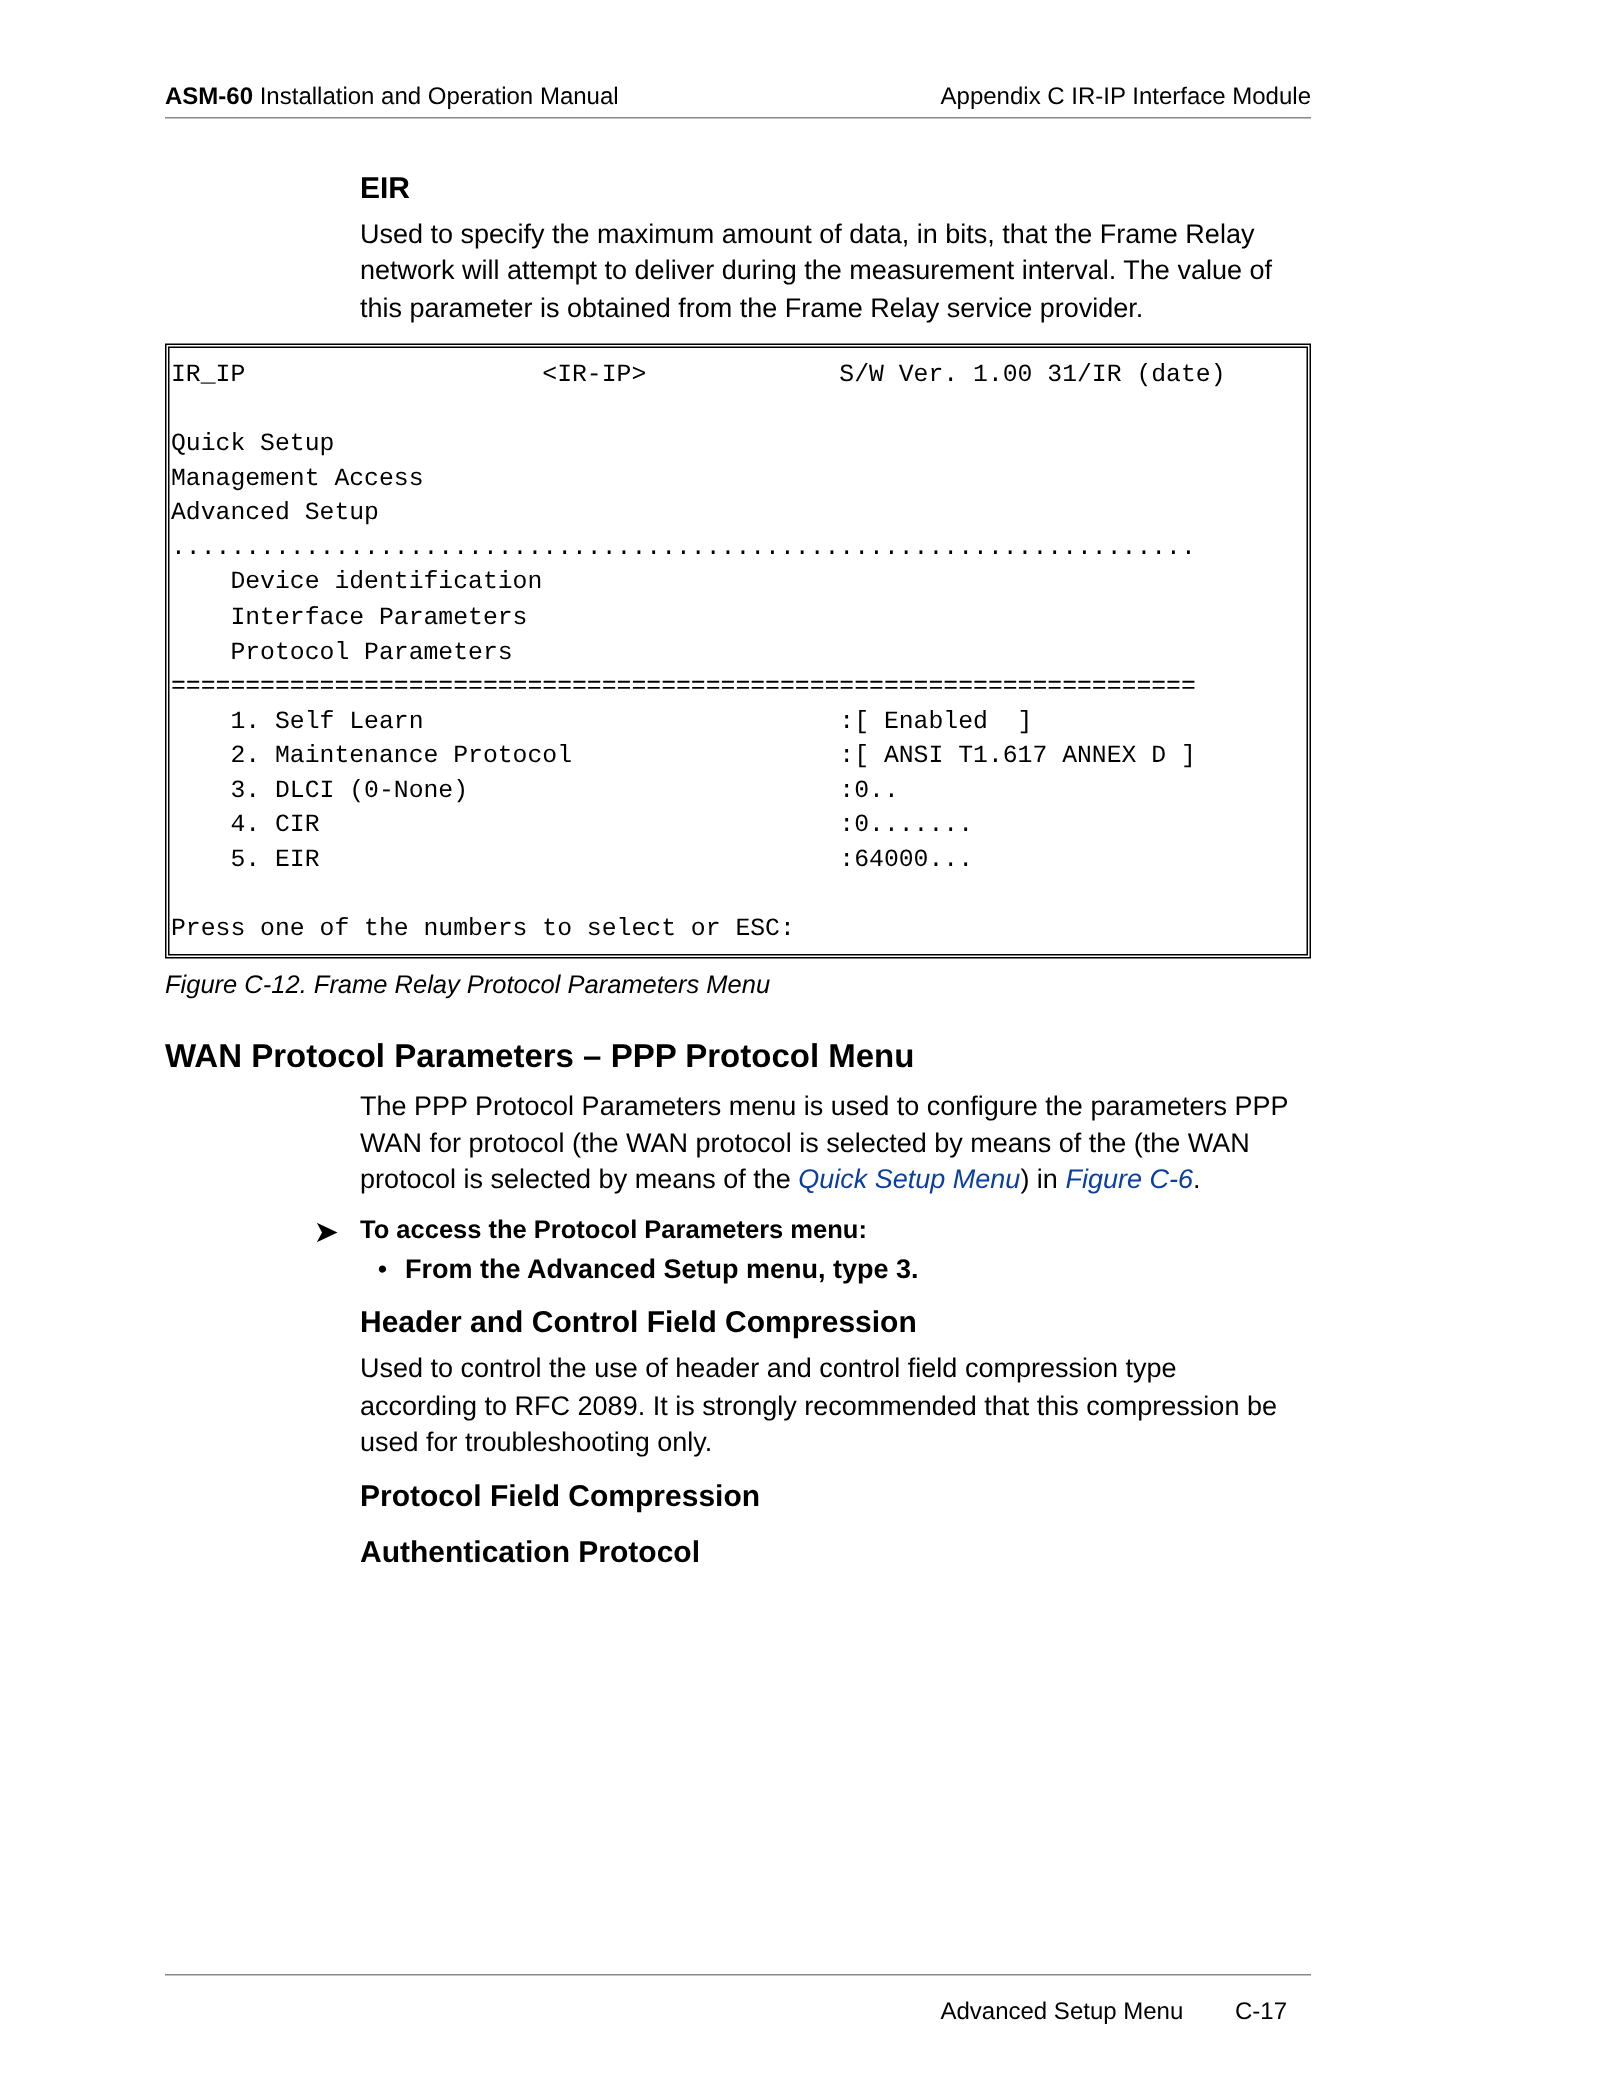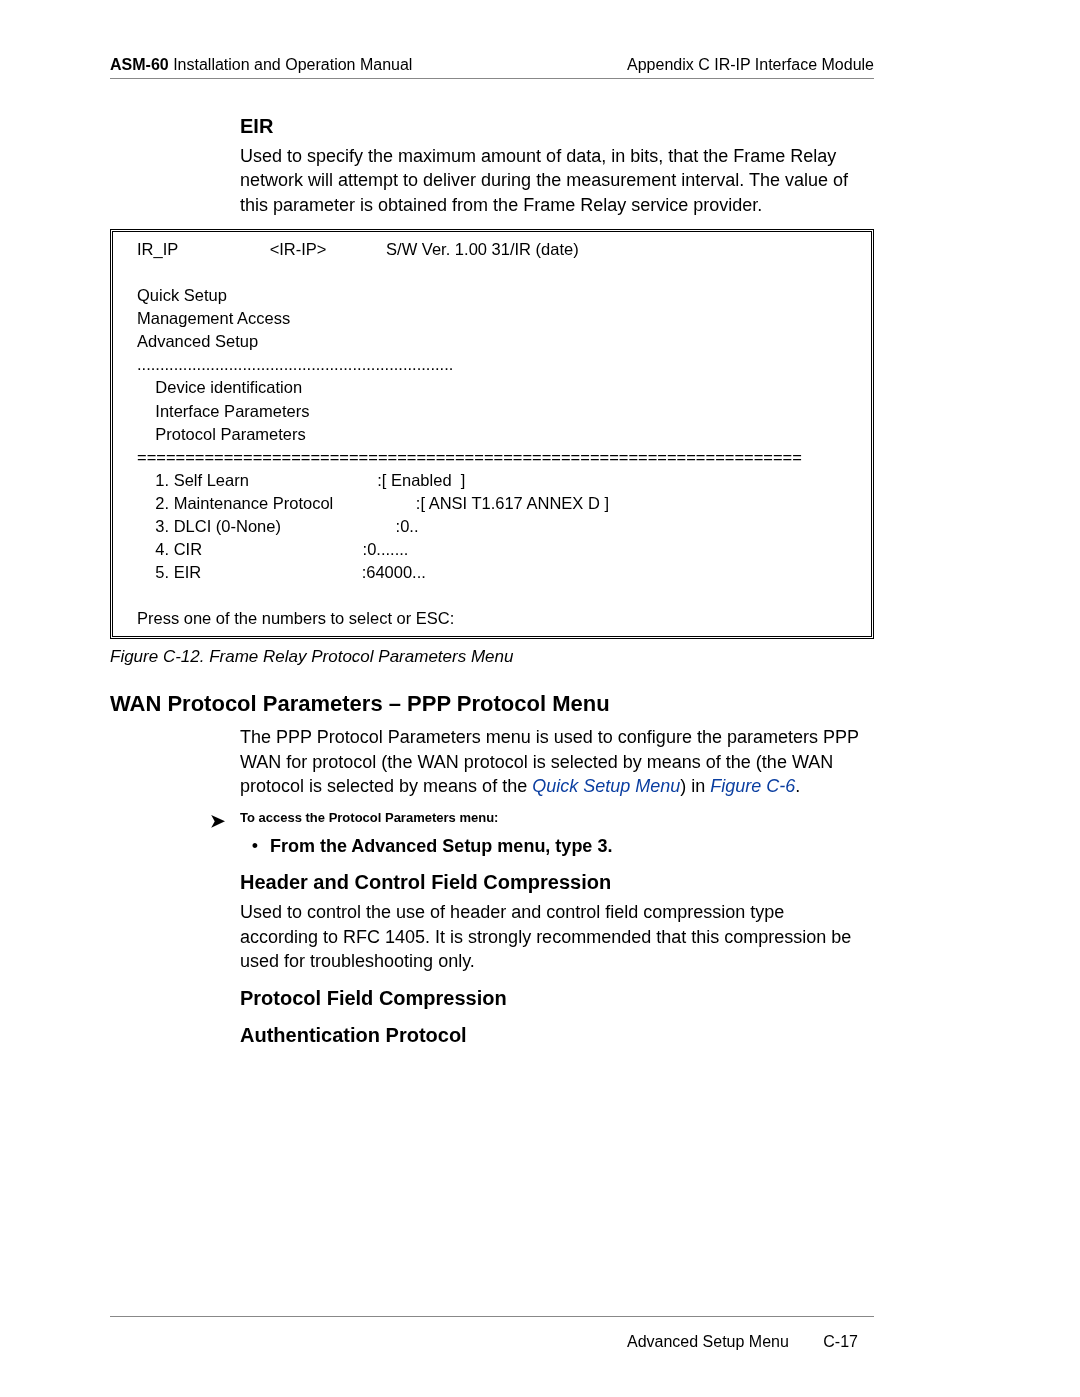--- a/index.html
+++ b/index.html
@@ -41,24 +41,24 @@
     line-height: 1.35;
     margin: 4px 0 12px 0;
   }
   a.ref {
     color: #0a3ea0;
     font-style: italic;
     text-decoration: none;
   }
   .terminal {
     border: 3px double #000;
-    font-family: Liberation Sans, sans-serif;
+    font-family: Liberation Mono, monospace;
     font-size: 16.5px;
     white-space: pre;
-    padding: 6px 24px;
+    padding: 6px 1px;
     margin: 6px 0 8px 0;
     line-height: 1.4;
     overflow: hidden;
   }
   .fig-caption {
     text-align: left;
     font-style: italic;
     font-size: 17px;
     margin: 6px 0 24px 0;
   }
@@ -72,21 +72,21 @@
     align-items: flex-start;
     margin: 6px 0 4px 0;
   }
   .proc-arrow {
     flex: 0 0 30px;
     font-size: 18px;
     font-weight: bold;
   }
   .proc-title {
     font-weight: bold;
-    font-size: 13px;
+    font-size: 17px;
   }
   .bullet-row {
     display: flex;
     align-items: flex-start;
     margin: 2px 0 10px 0;
   }
   .bullet-dot {
     flex: 0 0 30px;
     text-align: center;
     font-size: 18px;
@@ -160,21 +160,21 @@
       <div class="bullet-row" style="margin-left:30px;">
         <div class="bullet-dot">•</div>
         <div class="bullet-text">
           <span>From the Advanced Setup menu, type </span><b>3</b><span>.</span>
         </div>
       </div>
     </div>
 
     <div class="indent">
       <h3>Header and Control Field Compression</h3>
-      <p class="body">Used to control the use of header and control field compression type according to RFC 1405. It is strongly recommended that this compression be used for troubleshooting only.</p>
+      <p class="body">Used to control the use of header and control field compression type according to RFC 2089. It is strongly recommended that this compression be used for troubleshooting only.</p>
 
       <h3>Protocol Field Compression</h3>
 
       <h3>Authentication Protocol</h3>
     </div>
 
   </div>
 
   <div class="footer-rule"></div>
   <div class="footer">

